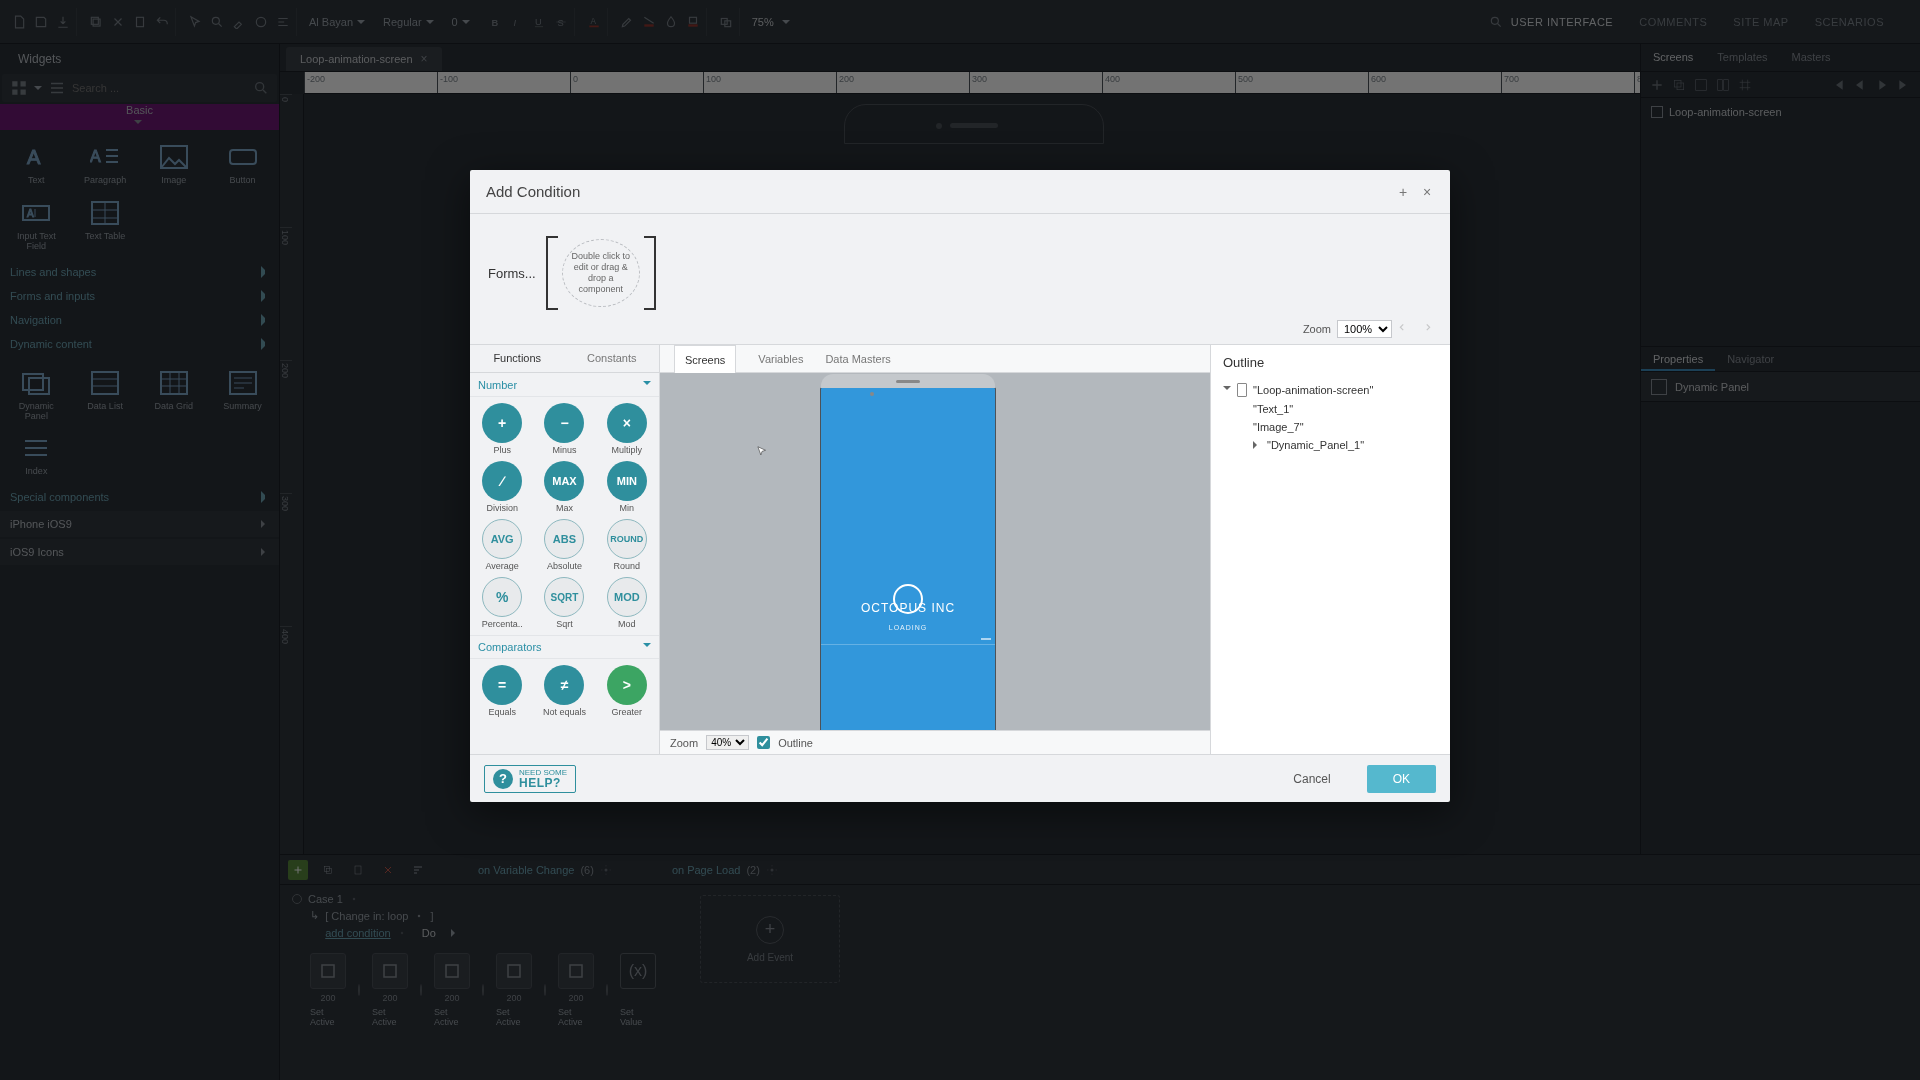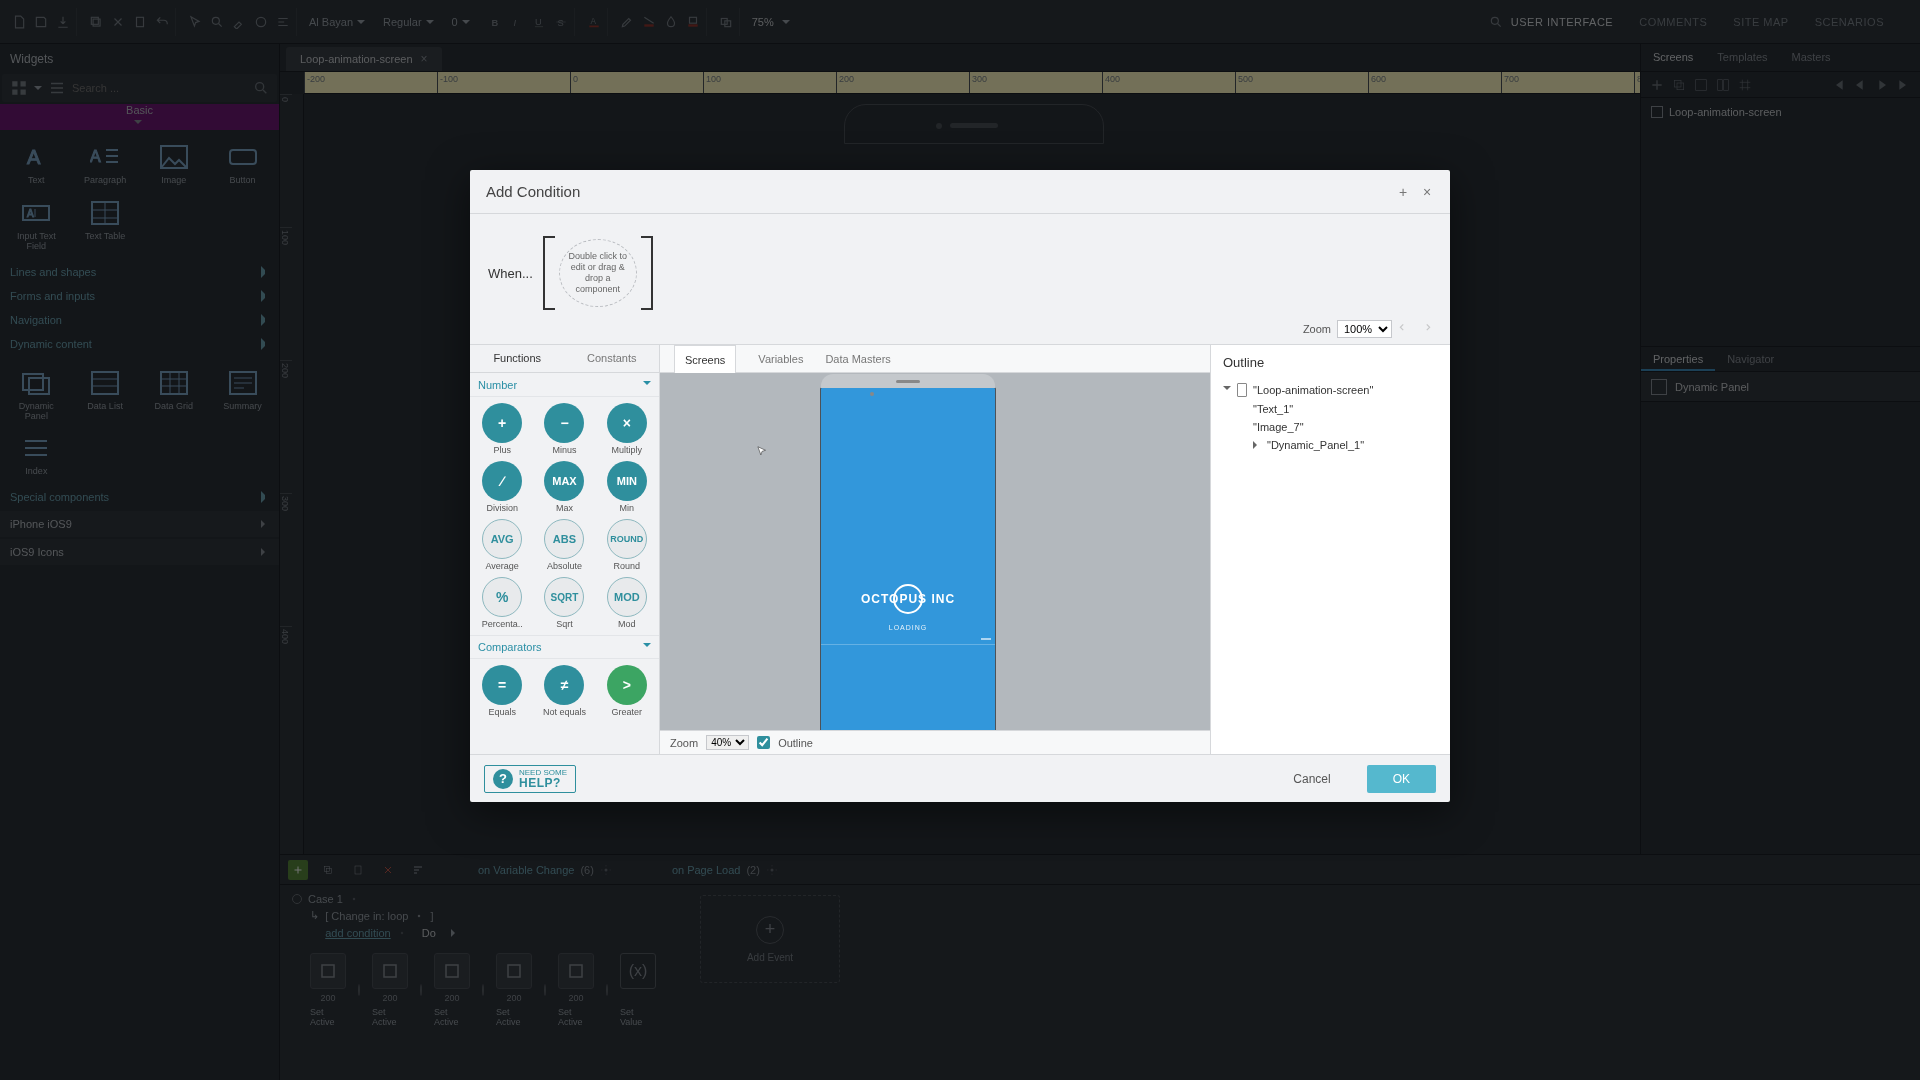--- a/index.html
+++ b/index.html
@@ -36,21 +36,21 @@
 
 .body { position:absolute; top:44px; bottom:0; left:0; right:0; display:flex; }
 
 
 .left {
   width: 280px;
   background:#2b3138;
   display:flex; flex-direction:column;
   border-right:1px solid #1c2126;
 }
-.left .hdr { padding:8px 10px; color:#b9bfc5; font-size:12px; }
+.left .hdr { padding:8px 18px; color:#b9bfc5; font-size:12px; }
 .left .search-row { display:flex; align-items:center; gap:6px; padding:4px 8px; background:#32383f; margin:0 2px; border-radius:2px; height:28px;}
 .left .search-row .view-ico { width:18px; height:18px; display:flex; align-items:center; justify-content:center; opacity:.7; cursor:pointer; }
 .left .search-row input { flex:1; background:transparent; border:none; color:#c8ccd0; font-size:11px; outline:none; }
 .left .search-row .mag { width:16px; height:16px; opacity:.6; }
 
 .left .cat {
   height:26px; display:flex; align-items:center; justify-content:space-between;
   padding:0 10px; background:#32383f; margin-top:2px; color:#b9bfc5; cursor:pointer;
 }
 .left .cat.expanded { background:#701a75;flex-direction:column; }
@@ -76,21 +76,21 @@
 .tabbar .actions { display:flex; gap:6px; padding-right:8px; align-items:center; }
 .pill { height:22px; padding:0 12px; border-radius:3px; font-size:11px; display:flex; align-items:center; cursor:pointer; }
 .pill.blue { background:#3f8fbf; color:#fff; }
 .pill.green { background:#7fb340; color:#fff; }
 .tabbar .sq { width:20px; height:20px; background:#598b3c; display:flex; align-items:center; justify-content:center; border-radius:2px; cursor:pointer;}
 .tabbar .sq svg { width:12px; height:12px; fill:#fff; }
 .tabbar .mini-ico { width:20px; height:20px; display:flex; align-items:center; justify-content:center; cursor:pointer; }
 .tabbar .mini-ico svg { width:14px; height:14px; fill:#8a9199; }
 
 .canvas-wrap { flex:1; position:relative; background:#2b3138; }
-.ruler-h { position:absolute; top:0; left:24px; right:0; height:22px; background:#fef9c3; border-bottom:1px solid #1c2126; display:flex; overflow:hidden; }
+.ruler-h { position:absolute; top:0; left:24px; right:0; height:22px; background:#ffffff; border-bottom:1px solid #1c2126; display:flex; overflow:hidden; }
 .ruler-h .tick { position:relative; flex:0 0 auto; width:133px; border-left:1px solid #4c5259; font-size:9px; color:#7d858d; padding:2px 0 0 2px; }
 .ruler-v { position:absolute; top:22px; left:0; bottom:0; width:24px; background:#30363d; border-right:1px solid #1c2126; }
 .ruler-v .tick { height:133px; border-top:1px solid #4c5259; font-size:9px; color:#7d858d; writing-mode:vertical-rl; padding:2px 2px 0 0; }
 .canvas { position:absolute; top:22px; left:24px; right:0; bottom:0; background:#2b3138; }
 .device { position:absolute; left:540px; top:10px; width:260px; height:40px; border:1px solid #4c5259; border-radius:22px 22px 0 0; background:#2b3138; }
 .device .speaker { position:absolute; left:50%; top:18px; transform:translateX(-50%); width:48px; height:5px; border-radius:3px; background:#4c5259; }
 .device .cam { position:absolute; left:calc(50% - 38px); top:18px; width:6px; height:6px; border-radius:50%; background:#4c5259; }
 
 
 .events { position:absolute; left:0; right:0; bottom:0; height:226px; background:#2f353c; border-top:1px solid #1c2126; display:flex; flex-direction:column; }
@@ -192,21 +192,21 @@
 .m-mid { flex:1; display:flex; flex-direction:column; }
 .m-mid .mtabs { height:28px; display:flex; gap:22px; padding:0 14px; border-bottom:1px solid #d6d8db; background:#f7f8f9; }
 .m-mid .mtabs span { font-size:11px; color:#777; padding-top:8px; cursor:pointer;}
 .m-mid .mtabs span.active { color:#333; font-weight:500; background:#fff; padding:8px 10px 0 10px; margin-bottom:-1px; border:1px solid #d6d8db; border-bottom:none; }
 .m-mid .viewport { flex:1; position:relative; background:#b3b8bd; overflow:hidden;}
 .m-mid .device { position:absolute; left:160px; top:14px; width:176px; height:352px; background:#3297db; border-radius:2px; }
 .m-mid .device .statusbar { position:absolute; top:-14px; left:0; right:0; height:14px; background:#c4c8cc; border-radius:12px 12px 0 0; display:flex; align-items:center; justify-content:center;}
 .m-mid .device .statusbar .cam{width:4px;height:4px;border-radius:50%;background:#888;margin-right:8px;}
 .m-mid .device .statusbar .spk{width:24px;height:3px;border-radius:2px;background:#888;}
 .m-mid .device .logo-ring { position:absolute; left:50%; top:196px; transform:translateX(-50%); width:30px; height:30px; border:2px solid #fff; border-radius:50%; }
-.m-mid .device .brand { position:absolute; left:0; right:0; top:204px; text-align:center; color:#fff; font-size:12px; letter-spacing:1px; font-weight:700;}
+.m-mid .device .brand { position:absolute; left:0; right:0; top:213px; text-align:center; color:#fff; font-size:12px; letter-spacing:1px; font-weight:400;}
 .m-mid .device .sub { position:absolute; left:0; right:0; top:236px; text-align:center; color:#e7f2fa; font-size:7px; letter-spacing:1px;}
 .m-mid .device .divider{position:absolute;left:0;right:0;top:256px;height:1px;background:rgba(255,255,255,.25);}
 .m-mid .device .handle{position:absolute;right:4px;top:250px;width:10px;height:2px;background:rgba(255,255,255,.6);}
 .m-mid .cursor { position:absolute; left:95px; top:72px; width:14px; height:14px; }
 .m-mid .cursor svg { width:14px; height:14px; fill:#fff; stroke:#333; stroke-width:1; }
 .m-mid .vfoot { height:24px; display:flex; align-items:center; gap:8px; padding:0 10px; background:#f7f8f9; border-top:1px solid #d6d8db; font-size:11px; color:#555;}
 .m-mid .vfoot select { font-size:10px; border:1px solid #c6c8cc; }
 .m-mid .vfoot input[type=checkbox]{ accent-color:#2f8f9d; margin:0;}
 
 .m-right { width:240px; border-left:1px solid #d6d8db; padding:10px 12px; background:#fff;}
@@ -842,21 +842,21 @@
     <div class="modal">
       <div class="m-head">
         <span class="ttl">Add Condition</span>
         <div class="icons">
           <span>+</span>
           <span>×</span>
         </div>
       </div>
 
       <div class="m-when">
-        <span class="wlbl">When...</span>
+        <span class="wlbl">Forms...</span>
         <div class="bracket">
           <span class="br l"></span>
           <div class="slot">Double click to edit or drag &amp; drop a component</div>
           <span class="br r"></span>
         </div>
       </div>
 
       <div class="m-zoom">
         <span>Zoom</span>
         <select><option>100%</option></select>

